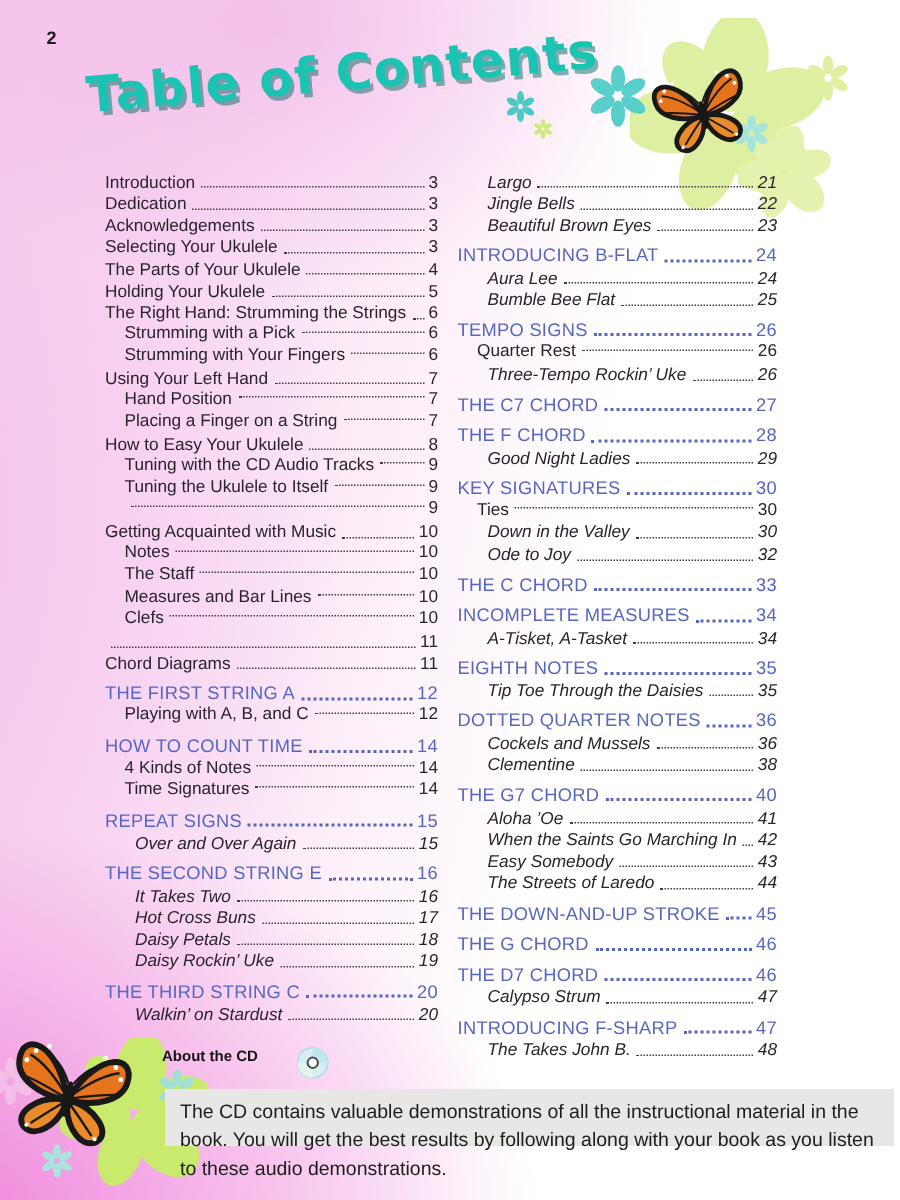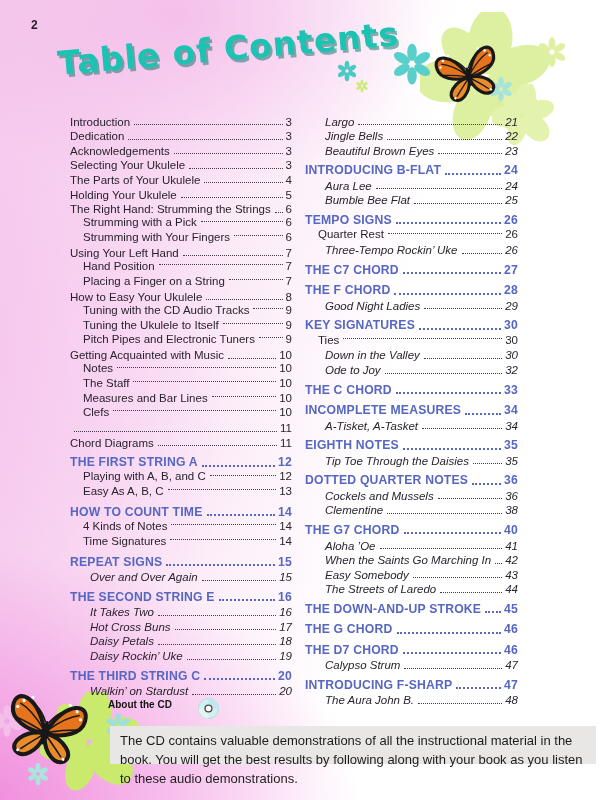--- a/index.html
+++ b/index.html
@@ -22,21 +22,21 @@
   }
   .col{position:absolute;top:113px;}
   .col-left{left:70px;width:222px;}
   .col-right{left:305px;width:213px;}
   .row{display:flex;align-items:flex-end;height:14.6px;font-size:11.5px;color:#29232e;}
   .row .lbl{white-space:nowrap;}
   .row .leader{flex:1;border-bottom:1.7px dotted #433c48;margin:0 3px 2.5px 4px;min-width:6px;}
   .row .pg{flex:none;}
   .row.sub{padding-left:13px;align-items:center;}
   .row.song{padding-left:20px;font-style:italic;}
-  .row.header{color:var(--header-blue,#5667c2);font-weight:bold;font-size:12.2px;height:15.5px;margin-top:5px;letter-spacing:.2px;}
+  .row.header{color:var(--header-blue,#5667c2);font-weight:normal;font-size:12.2px;height:15.5px;margin-top:5px;letter-spacing:.2px;}
   .row.header .leader{border-bottom:2px dotted var(--header-blue,#5667c2);}
   .about-heading{position:absolute;left:108px;top:699px;font-size:10px;font-weight:bold;color:#141414;}
   .cd-icon{position:absolute;left:197px;top:697px;}
   .about-box{
     position:absolute;left:110px;top:726px;width:466px;height:26px;
     background:#e8e7e5;padding:6px 10px;font-size:13px;line-height:1.45;color:#1d1d1d;
   }
   .deco{position:absolute;}
 </style>
 </head>
@@ -214,21 +214,20 @@
     <span class="lbl">Tuning with the CD Audio Tracks</span>
     <span class="leader"></span>
     <span class="pg">9</span>
   </div>
       <div class="row sub">
     <span class="lbl">Tuning the Ukulele to Itself</span>
     <span class="leader"></span>
     <span class="pg">9</span>
   </div>
       <div class="row sub">
-    <span class="lbl">Pitch Pipes and Electronic Tuners</span>
     <span class="leader"></span>
     <span class="pg">9</span>
   </div>
       <div class="row main">
     <span class="lbl">Getting Acquainted with Music</span>
     <span class="leader"></span>
     <span class="pg">10</span>
   </div>
       <div class="row sub">
     <span class="lbl">Notes</span>
@@ -261,25 +260,20 @@
   </div>
       <div class="row header">
     <span class="lbl">THE FIRST STRING A</span>
     <span class="leader"></span>
     <span class="pg">12</span>
   </div>
       <div class="row sub">
     <span class="lbl">Playing with A, B, and C</span>
     <span class="leader"></span>
     <span class="pg">12</span>
-  </div>
-      <div class="row sub">
-    <span class="lbl">Easy As A, B, C</span>
-    <span class="leader"></span>
-    <span class="pg">13</span>
   </div>
       <div class="row header">
     <span class="lbl">HOW TO COUNT TIME</span>
     <span class="leader"></span>
     <span class="pg">14</span>
   </div>
       <div class="row sub">
     <span class="lbl">4 Kinds of Notes</span>
     <span class="leader"></span>
     <span class="pg">14</span>
@@ -500,21 +494,21 @@
     <span class="lbl">Calypso Strum</span>
     <span class="leader"></span>
     <span class="pg">47</span>
   </div>
       <div class="row header">
     <span class="lbl">INTRODUCING F-SHARP</span>
     <span class="leader"></span>
     <span class="pg">47</span>
   </div>
       <div class="row song">
-    <span class="lbl">The Aura John B.</span>
+    <span class="lbl">The Takes John B.</span>
     <span class="leader"></span>
     <span class="pg">48</span>
   </div>
     </div>
 
   <div class="about-heading">About the CD</div>
   <svg class="cd-icon" width="23" height="23" viewBox="0 0 24 24">
     <circle cx="12" cy="12" r="10.5" fill="#d4eef1" stroke="#a9dde3" stroke-width="1"></circle>
     <path d="M12,1.5 A10.5,10.5 0 0 1 22.5,12 L17,12 A5,5 0 0 0 12,7 Z" fill="#bfe7ec"></path>
     <path d="M12,22.5 A10.5,10.5 0 0 1 1.5,12 L7,12 A5,5 0 0 0 12,17 Z" fill="#e4f5f0"></path>

